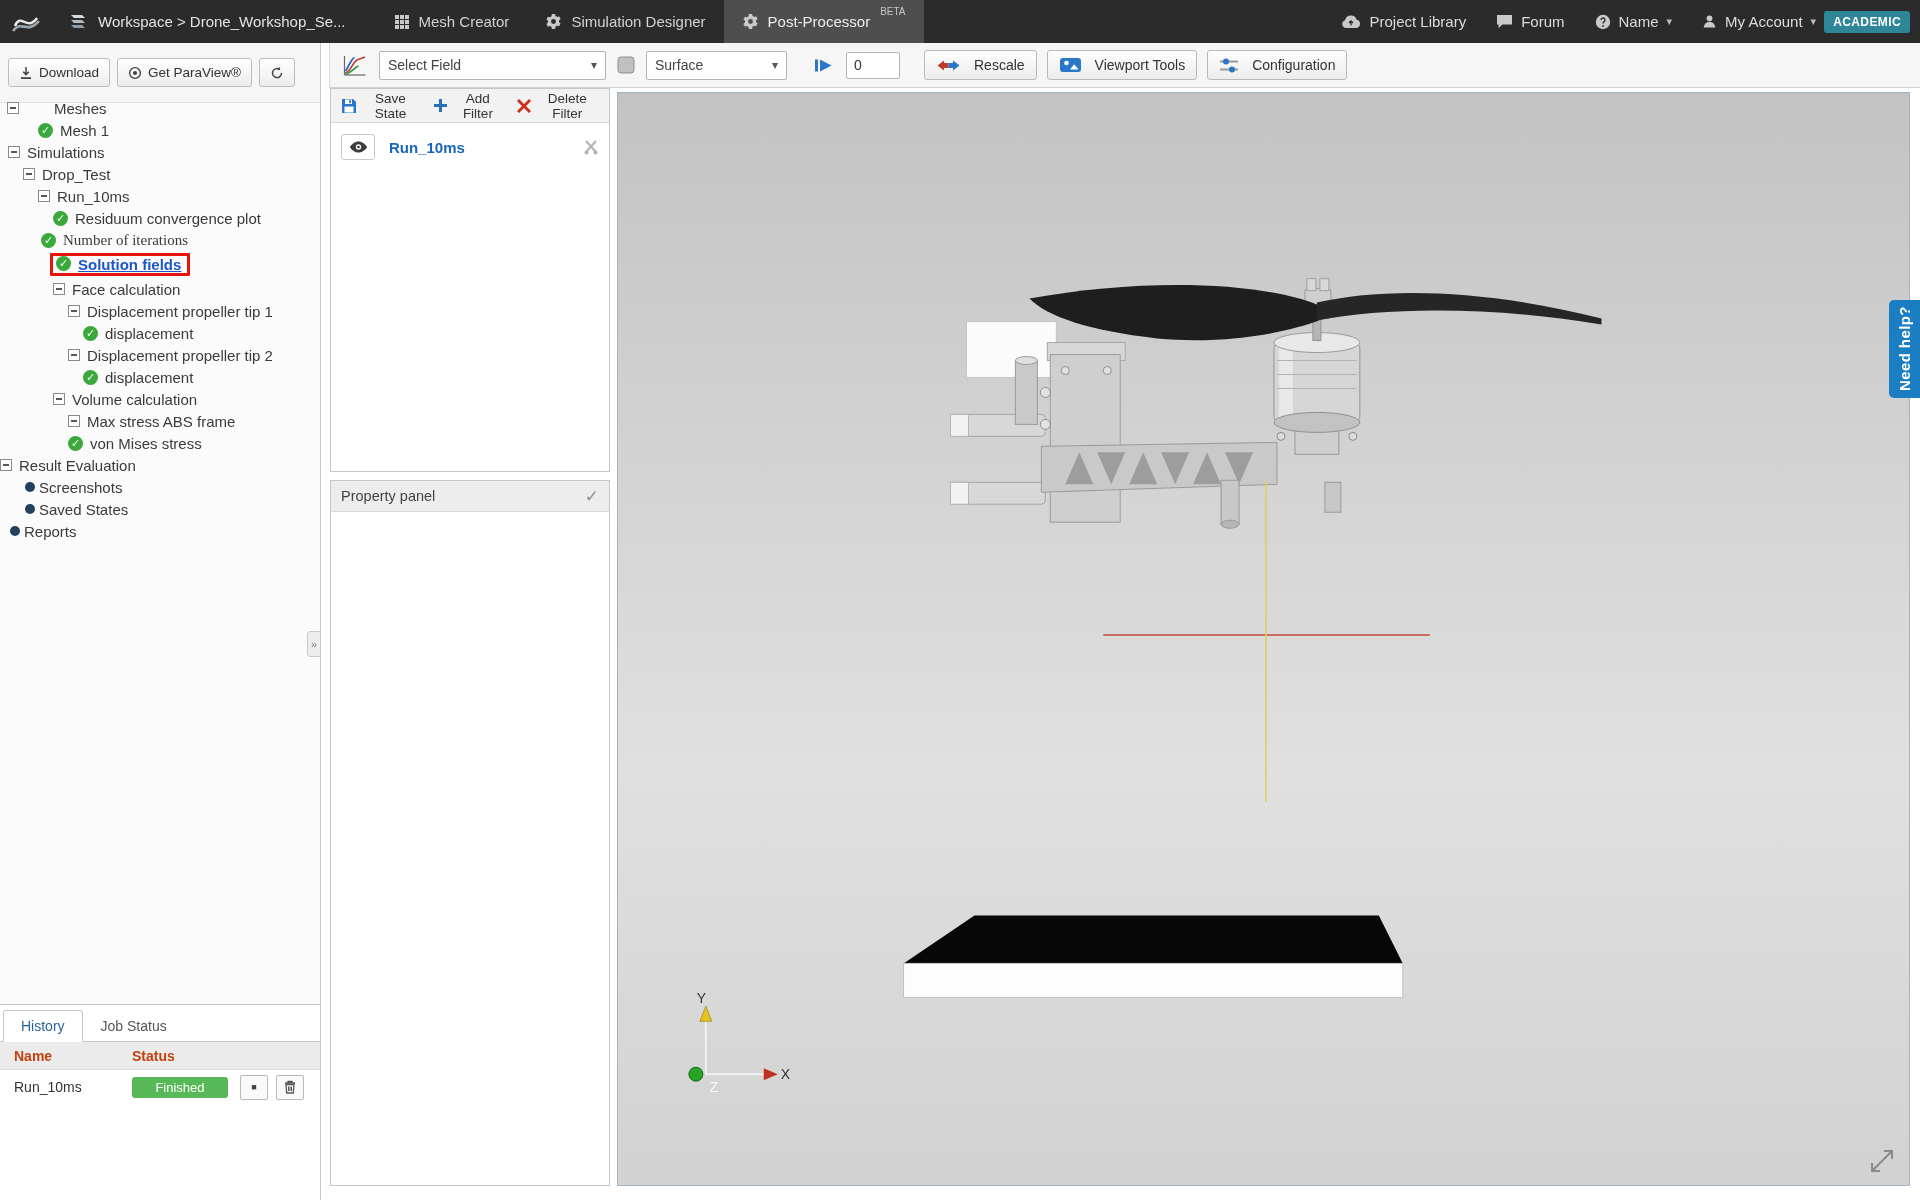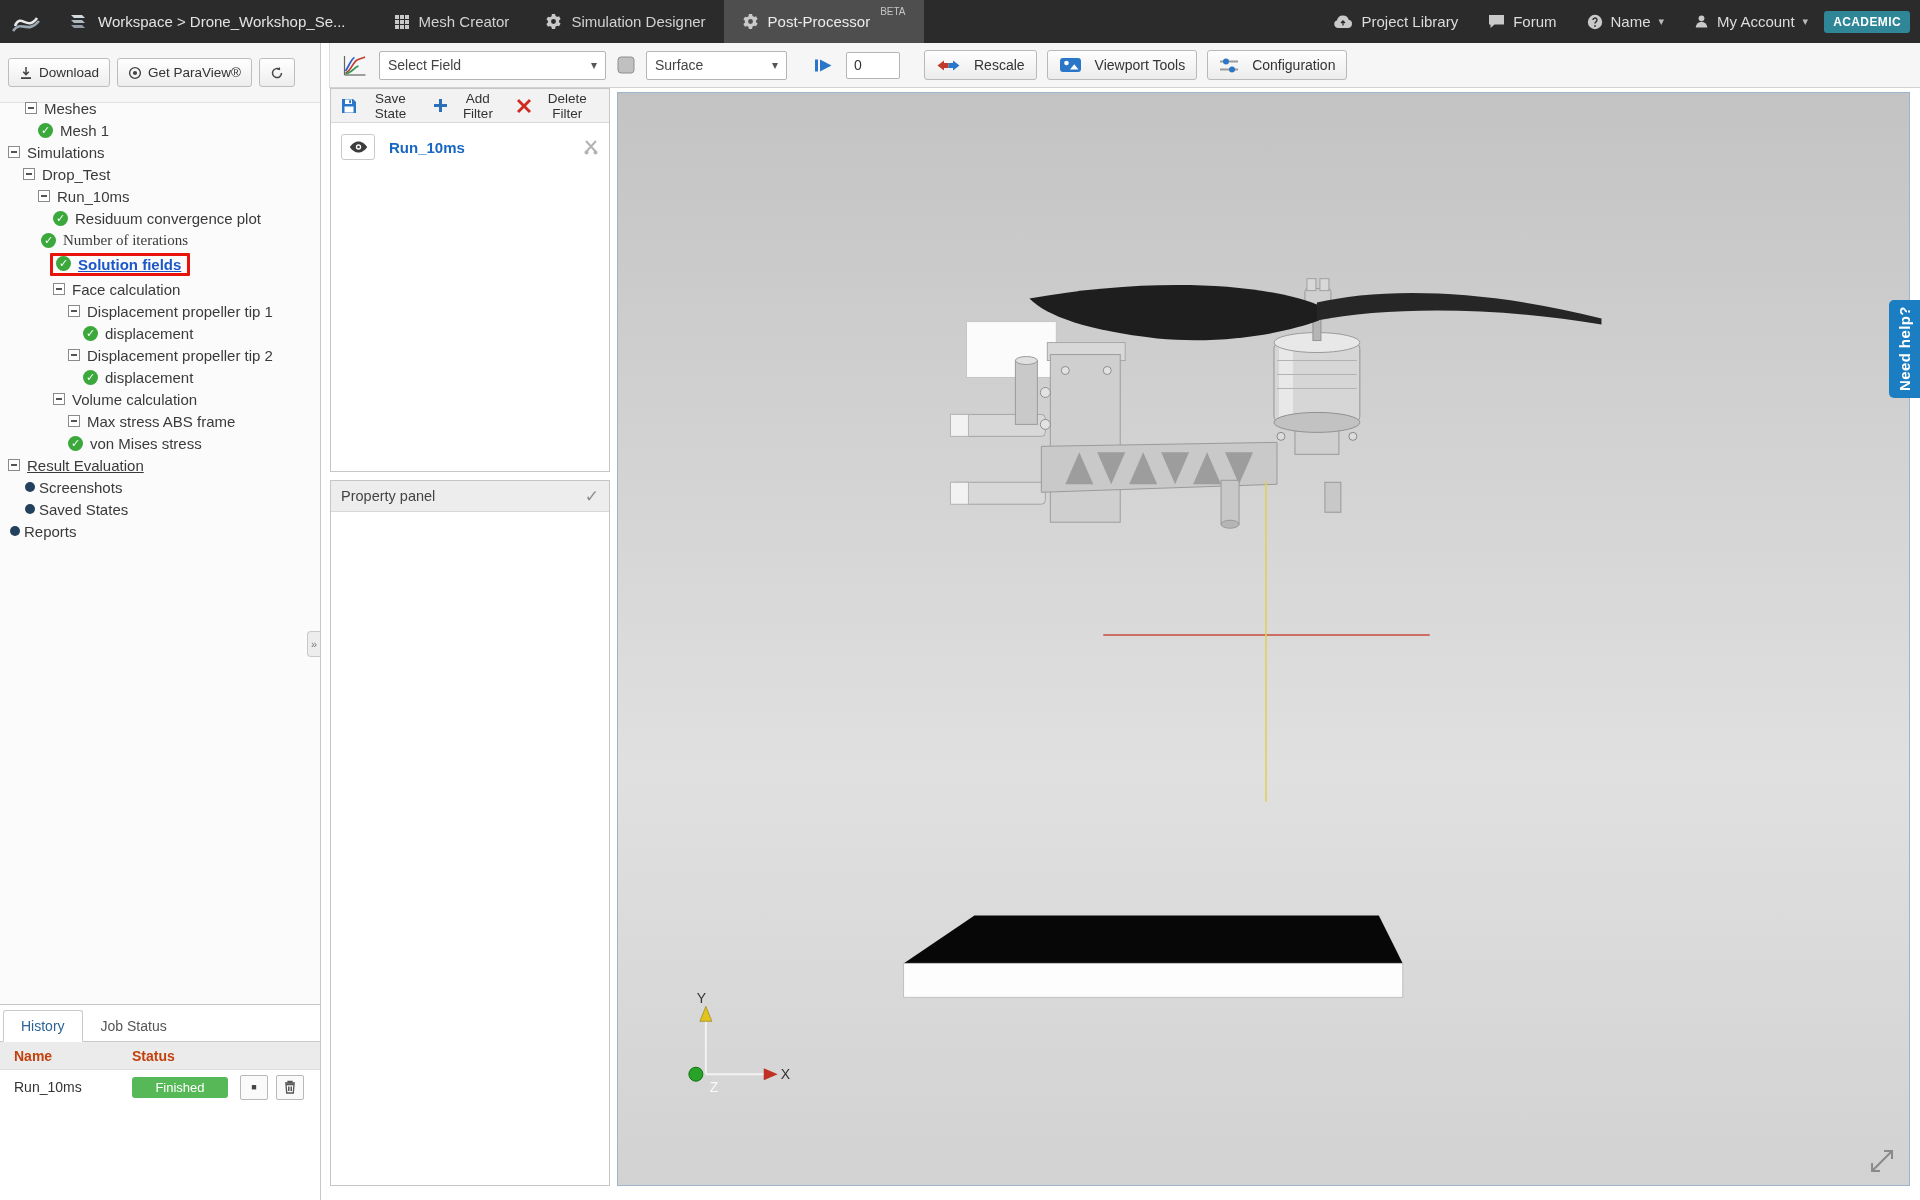--- a/index.html
+++ b/index.html
@@ -12,21 +12,21 @@
 .logo{width:36px;height:36px;margin:0 8px 0 8px;display:flex;align-items:center;justify-content:center;cursor:pointer}
 .ws{display:flex;align-items:center;gap:10px;font-size:15px;color:#e3e3e3;padding:0 16px;height:100%;cursor:pointer}
 .tabs{display:flex;height:100%;margin-left:14px}
 .tab{display:flex;align-items:center;gap:9px;padding:0 18px;font-size:15px;color:#d2d2d2;cursor:pointer;height:100%}
 .tab.active{background:#4e4e4e;color:#ececec}
 .tico{display:inline-flex;color:#c9c9c9}
 .beta{font-size:10px;color:#c5c5c5;align-self:flex-start;margin-top:6px;margin-left:1px}
 .top-right{margin-left:auto;display:flex;align-items:center;gap:30px;font-size:15px}
 .tr-item{display:flex;align-items:center;gap:8px;cursor:pointer;color:#dcdcdc}
 .caret{font-size:11px;color:#bbb}
-.plan{background:#2e8696;color:#fff;font-weight:bold;font-size:12px;padding:4px 9px;border-radius:3px;margin:0 10px 0 16px;letter-spacing:.4px}
+.plan{background:#2e8696;color:#fff;font-weight:bold;font-size:12px;padding:4px 9px;border-radius:3px;margin:0 10px 0 8px;letter-spacing:.4px}
 
 
 .sidebar{position:absolute;top:43px;left:0;width:321px;bottom:0;background:#fbfbfb;border-right:1px solid #c9c9c9}
 .sb-toolbar{height:60px;display:flex;align-items:center;gap:7px;padding:0 8px;border-bottom:1px solid #e2e2e2;background:#f6f6f6}
 .sbtn{display:inline-flex;align-items:center;gap:6px;height:29px;padding:0 10px;font-size:13.5px;color:#333;background:linear-gradient(#fff,#ededed);border:1px solid #bdbdbd;border-radius:3px;cursor:pointer}
 .tree{position:absolute;top:47px;left:0;right:0;height:914px;overflow:hidden;padding-top:7px}
 .tree-row{display:flex;align-items:center;height:22px;font-size:15px;color:#3a3a3a;white-space:nowrap;cursor:pointer}
 .tree-row.selected{height:27px}
 .sel-box{display:inline-flex;align-items:flex-start;border:3px solid #e8140c;border-radius:1px;padding:0 6px 0 3px;margin-left:-3px}
 .sel-label{color:#1c57c9;font-weight:bold;text-decoration:underline}
@@ -194,21 +194,21 @@
       <span class="tb-ico">
         <svg width="14" height="14" viewBox="0 0 14 14">
             <path d="M11.5 7a4.5 4.5 0 1 1-1.6-3.4" fill="none" stroke="#444" stroke-width="1.5"></path>
             <path d="M9.6 1l.5 3.1-3.1-.6z" fill="#444"></path>
           </svg>
       </span>
     </button>
   </div>
 
   <div class="tree" id="tree">
-      <div class="tree-row" style="padding-left: 25px;">
+      <div class="tree-row" style="padding-left: 7px; gap: 28px;">
         <span class="t-ico collapse"></span>
         <span class="t-label">Meshes</span>
       </div>
       <div class="tree-row" style="padding-left: 38px;">
         <span class="t-ico check"></span>
         <span class="t-label">Mesh 1</span>
       </div>
       <div class="tree-row" style="padding-left: 8px;">
         <span class="t-ico collapse"></span>
         <span class="t-label">Simulations</span>
@@ -260,21 +260,21 @@
         <span class="t-label">Volume calculation</span>
       </div>
       <div class="tree-row" style="padding-left: 68px;">
         <span class="t-ico collapse"></span>
         <span class="t-label">Max stress ABS frame</span>
       </div>
       <div class="tree-row" style="padding-left: 68px;">
         <span class="t-ico check"></span>
         <span class="t-label">von Mises stress</span>
       </div>
-      <div class="tree-row" style="padding-left: 8px; text-decoration: underline;">
+      <div class="tree-row" style="">
         <span class="t-ico collapse"></span>
         <span class="t-label">Result Evaluation</span>
       </div>
       <div class="tree-row" style="padding-left: 23px;">
         <span class="t-ico dot"></span>
         <span class="t-label">Screenshots</span>
       </div>
       <div class="tree-row" style="padding-left: 23px;">
         <span class="t-ico dot"></span>
         <span class="t-label">Saved States</span>

